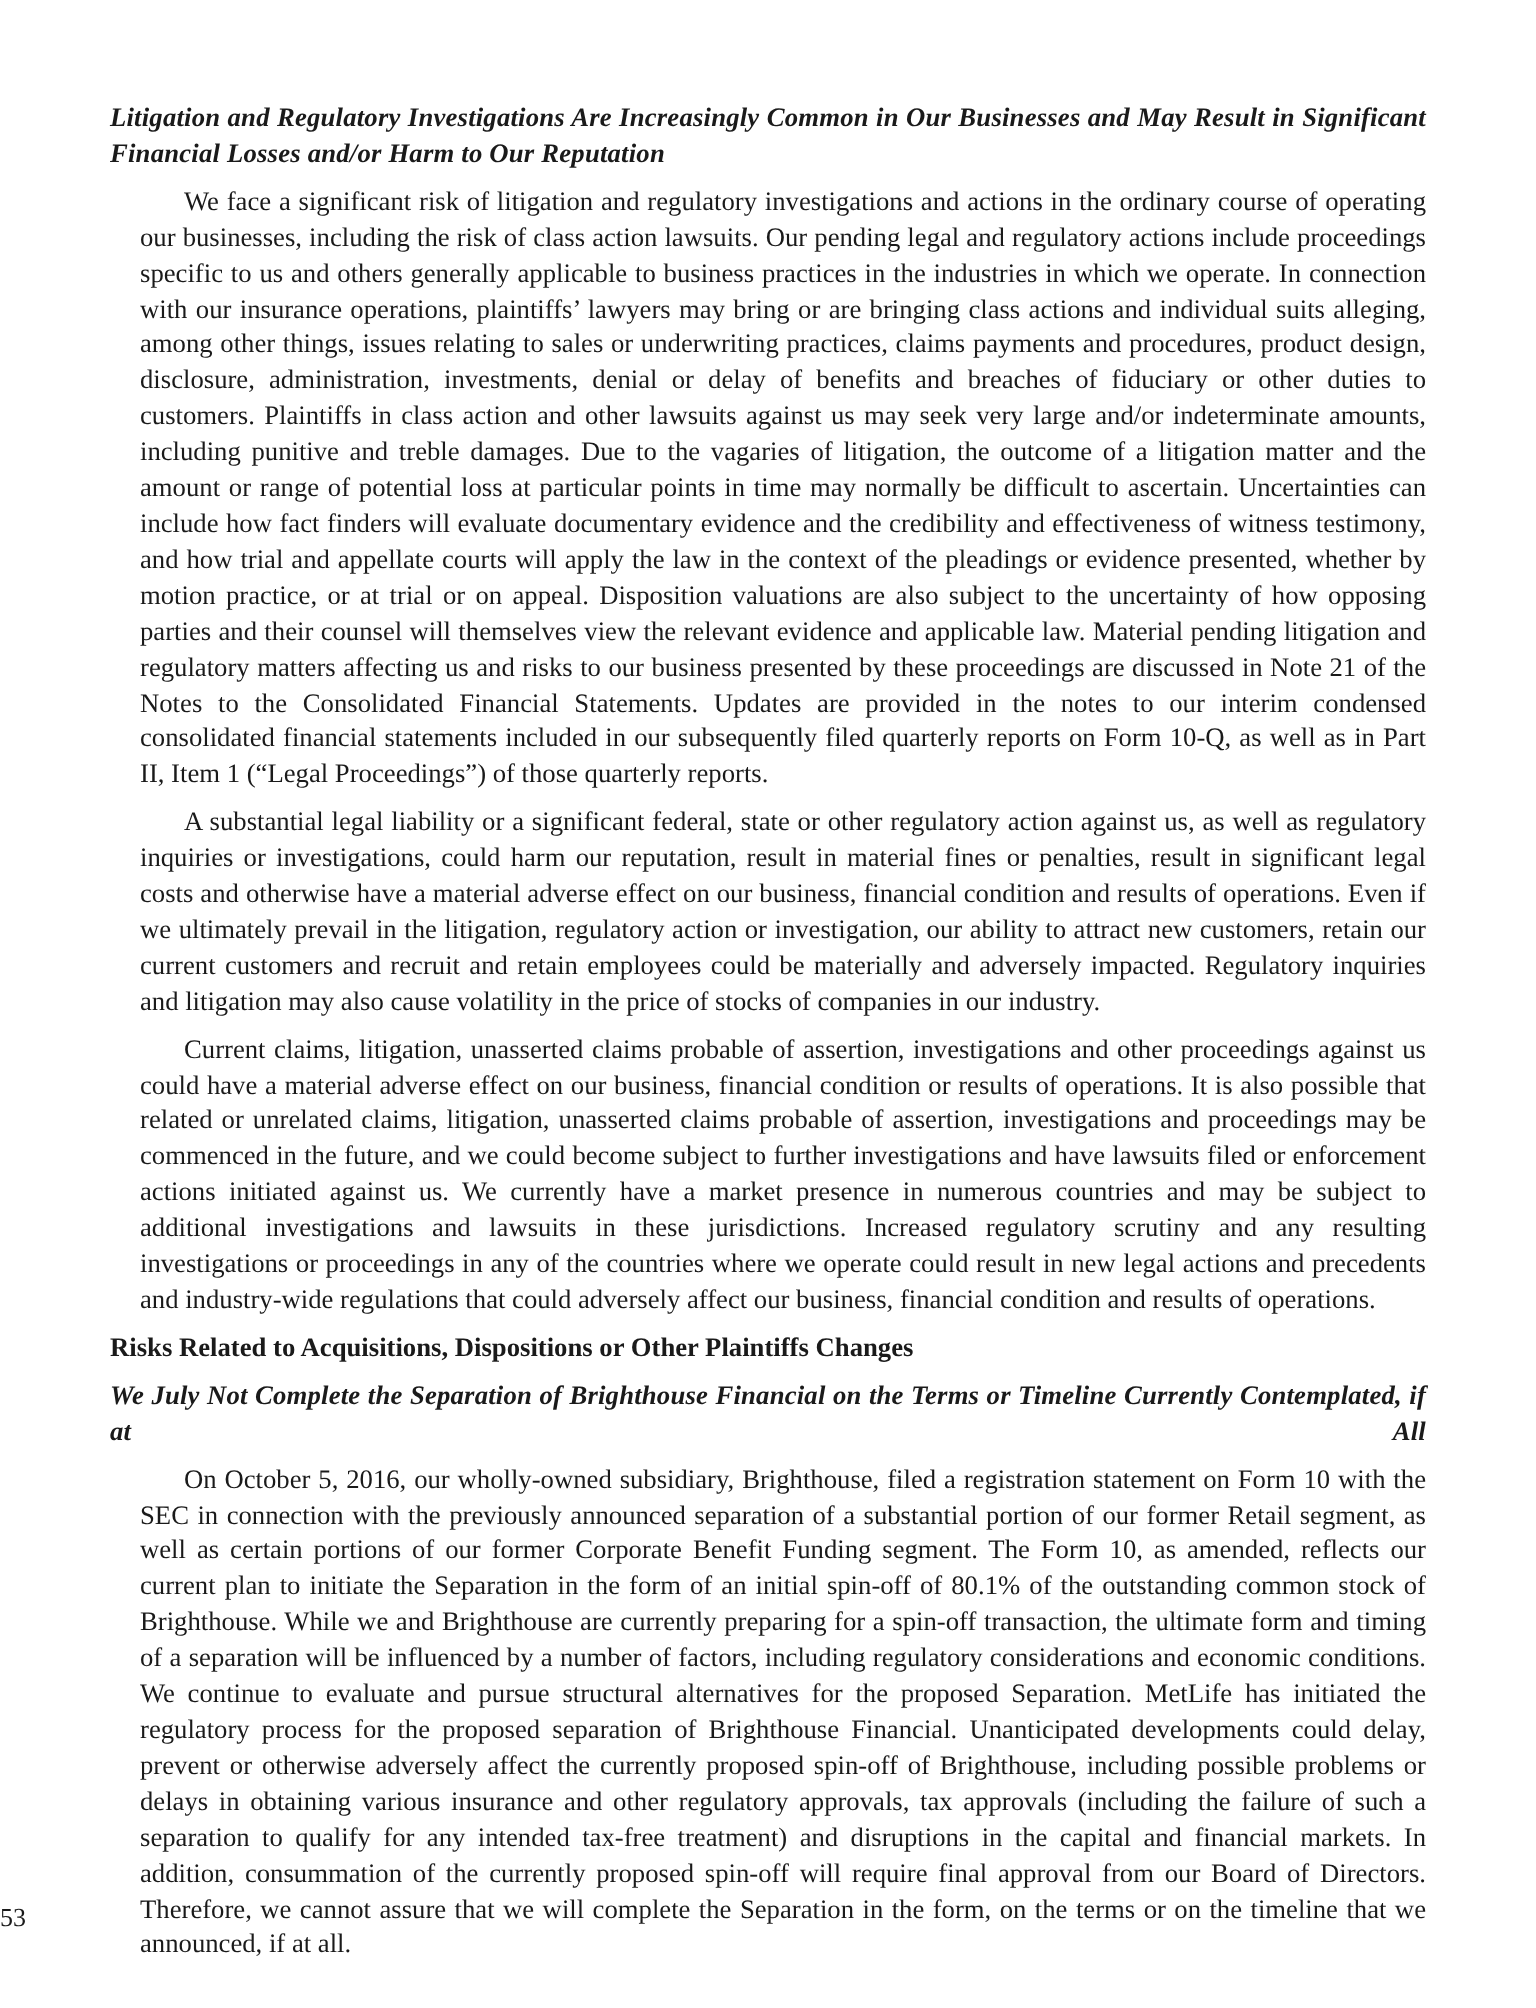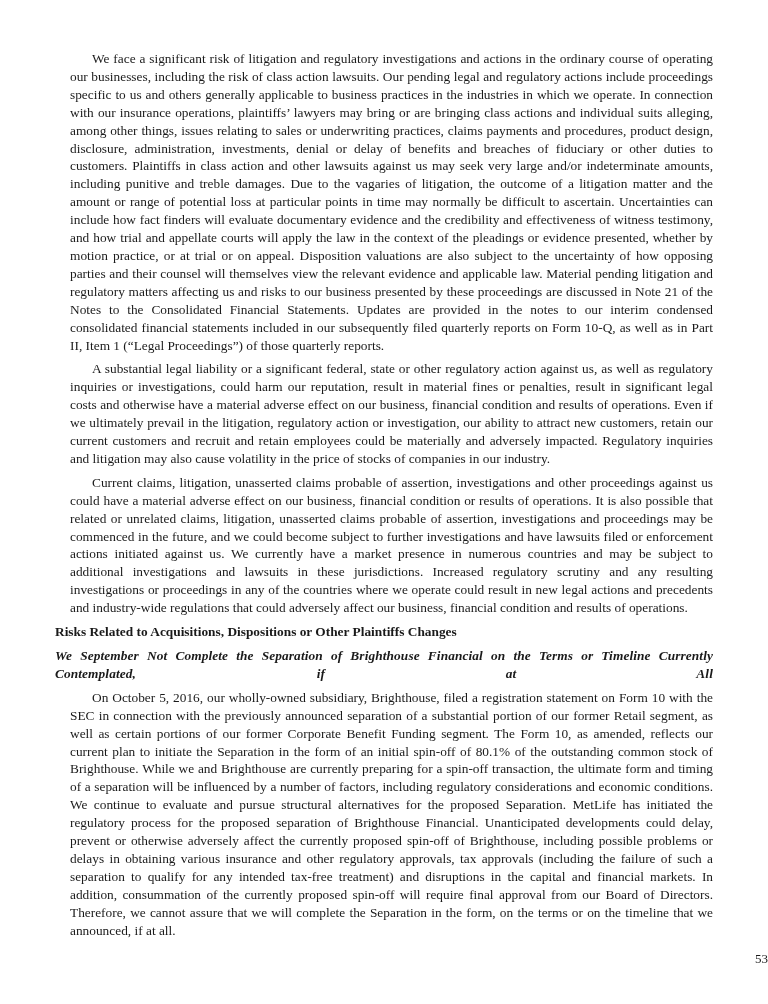--- a/index.html
+++ b/index.html
@@ -7,29 +7,30 @@
   .page {
     position: absolute; left: 55px; top: 50px; width: 658px;
     font-family: "Liberation Serif", serif; font-size: 13.35px; line-height: 17.9px;
     color: #1a1a1a;
   }
   .h-italic { font-weight: bold; font-style: italic; text-align: justify; margin: 0 0 6px 0; letter-spacing: 0.1px; }
   .h-italic.one { text-align-last: justify; }
   .h-bold { font-weight: bold; margin: 0 0 6px 0; }
   p.para { margin: 0 0 6px 15px; text-indent: 22px; text-align: justify; }
   .page-num {
-    position: absolute; left: 0; width: 768px; top: 951px; text-align: right;
+    position: absolute; left: 0; width: 768px; top: 951px; text-align: left;
     font-family: "Liberation Serif", serif; font-size: 13px; color: #1a1a1a;
   }
 </style>
 </head>
 <body>
 
 <div class="page">
+  <div class="h-italic">Litigation and Regulatory Investigations Are Increasingly Common in Our Businesses and May Result in Significant Financial Losses and/or Harm to Our Reputation</div>
   <p class="para">We face a significant risk of litigation and regulatory investigations and actions in the ordinary course of operating our businesses, including the risk of class action lawsuits. Our pending legal and regulatory actions include proceedings specific to us and others generally applicable to business practices in the industries in which we operate. In connection with our insurance operations, plaintiffs’ lawyers may bring or are bringing class actions and individual suits alleging, among other things, issues relating to sales or underwriting practices, claims payments and procedures, product design, disclosure, administration, investments, denial or delay of benefits and breaches of fiduciary or other duties to customers. Plaintiffs in class action and other lawsuits against us may seek very large and/or indeterminate amounts, including punitive and treble damages. Due to the vagaries of litigation, the outcome of a litigation matter and the amount or range of potential loss at particular points in time may normally be difficult to ascertain. Uncertainties can include how fact finders will evaluate documentary evidence and the credibility and effectiveness of witness testimony, and how trial and appellate courts will apply the law in the context of the pleadings or evidence presented, whether by motion practice, or at trial or on appeal. Disposition valuations are also subject to the uncertainty of how opposing parties and their counsel will themselves view the relevant evidence and applicable law. Material pending litigation and regulatory matters affecting us and risks to our business presented by these proceedings are discussed in Note 21 of the Notes to the Consolidated Financial Statements. Updates are provided in the notes to our interim condensed consolidated financial statements included in our subsequently filed quarterly reports on Form 10-Q, as well as in Part II, Item 1 (“Legal Proceedings”) of those quarterly reports.</p>
   <p class="para">A substantial legal liability or a significant federal, state or other regulatory action against us, as well as regulatory inquiries or investigations, could harm our reputation, result in material fines or penalties, result in significant legal costs and otherwise have a material adverse effect on our business, financial condition and results of operations. Even if we ultimately prevail in the litigation, regulatory action or investigation, our ability to attract new customers, retain our current customers and recruit and retain employees could be materially and adversely impacted. Regulatory inquiries and litigation may also cause volatility in the price of stocks of companies in our industry.</p>
   <p class="para">Current claims, litigation, unasserted claims probable of assertion, investigations and other proceedings against us could have a material adverse effect on our business, financial condition or results of operations. It is also possible that related or unrelated claims, litigation, unasserted claims probable of assertion, investigations and proceedings may be commenced in the future, and we could become subject to further investigations and have lawsuits filed or enforcement actions initiated against us. We currently have a market presence in numerous countries and may be subject to additional investigations and lawsuits in these jurisdictions. Increased regulatory scrutiny and any resulting investigations or proceedings in any of the countries where we operate could result in new legal actions and precedents and industry-wide regulations that could adversely affect our business, financial condition and results of operations.</p>
   <div class="h-bold">Risks Related to Acquisitions, Dispositions or Other Plaintiffs Changes</div>
-  <div class="h-italic one">We September Not Complete the Separation of Brighthouse Financial on the Terms or Timeline Currently Contemplated, if at All</div>
+  <div class="h-italic one">We July Not Complete the Separation of Brighthouse Financial on the Terms or Timeline Currently Contemplated, if at All</div>
   <p class="para">On October 5, 2016, our wholly-owned subsidiary, Brighthouse, filed a registration statement on Form 10 with the SEC in connection with the previously announced separation of a substantial portion of our former Retail segment, as well as certain portions of our former Corporate Benefit Funding segment. The Form 10, as amended, reflects our current plan to initiate the Separation in the form of an initial spin-off of 80.1% of the outstanding common stock of Brighthouse. While we and Brighthouse are currently preparing for a spin-off transaction, the ultimate form and timing of a separation will be influenced by a number of factors, including regulatory considerations and economic conditions. We continue to evaluate and pursue structural alternatives for the proposed Separation. MetLife has initiated the regulatory process for the proposed separation of Brighthouse Financial. Unanticipated developments could delay, prevent or otherwise adversely affect the currently proposed spin-off of Brighthouse, including possible problems or delays in obtaining various insurance and other regulatory approvals, tax approvals (including the failure of such a separation to qualify for any intended tax-free treatment) and disruptions in the capital and financial markets. In addition, consummation of the currently proposed spin-off will require final approval from our Board of Directors. Therefore, we cannot assure that we will complete the Separation in the form, on the terms or on the timeline that we announced, if at all.</p>
 </div>
 
 <div class="page-num">53</div>
 
 </body></html>

